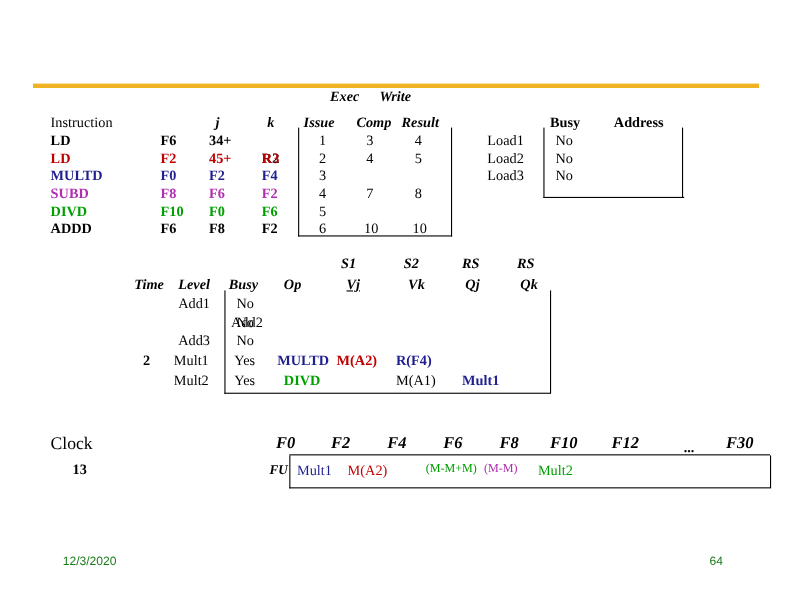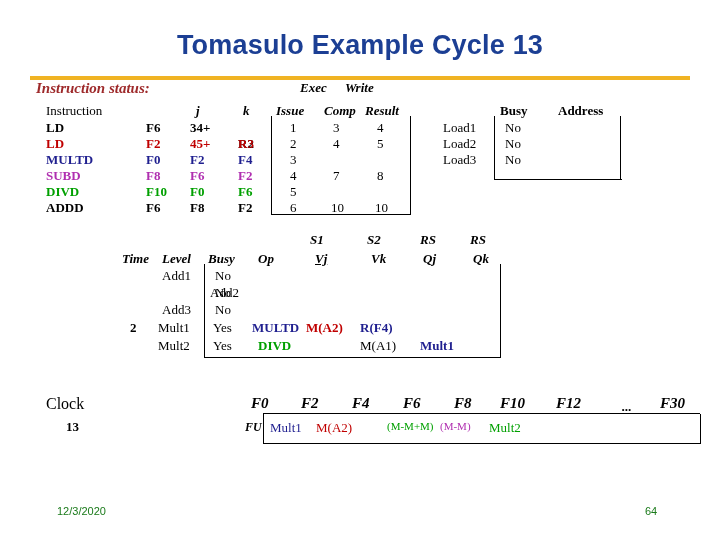--- a/index.html
+++ b/index.html
@@ -53,24 +53,22 @@
   }
   .f-date{left:57px;color:#1a7a1a;}
   .f-mid {left:222px;color:#3a5a80;}
   .f-num {left:645px;color:#1a7a1a;}
 </style>
 </head>
 <body>
 
 <div class="slide">
 
-  <div class="title">Tomasulo Example Cycle 13</div>
   <div class="gold-rule"></div>
 
-  <div class="section-cap" style="left:36px;top:80px;">Instruction status:</div>
 
   <div class="cell hd-up" style="left:300px;top:80px;">Exec</div>
   <div class="cell hd-up" style="left:345px;top:80px;">Write</div>
 
   <div class="cell rom" style="left:46px;top:103px;">Instruction</div>
   <div class="cell hd" style="left:196px;top:103px;">j</div>
   <div class="cell hd" style="left:243px;top:103px;">k</div>
   <div class="cell hd" style="left:276px;top:103px;">Issue</div>
   <div class="cell hd" style="left:324px;top:103px;">Comp</div>
   <div class="cell hd" style="left:365px;top:103px;">Result</div>

